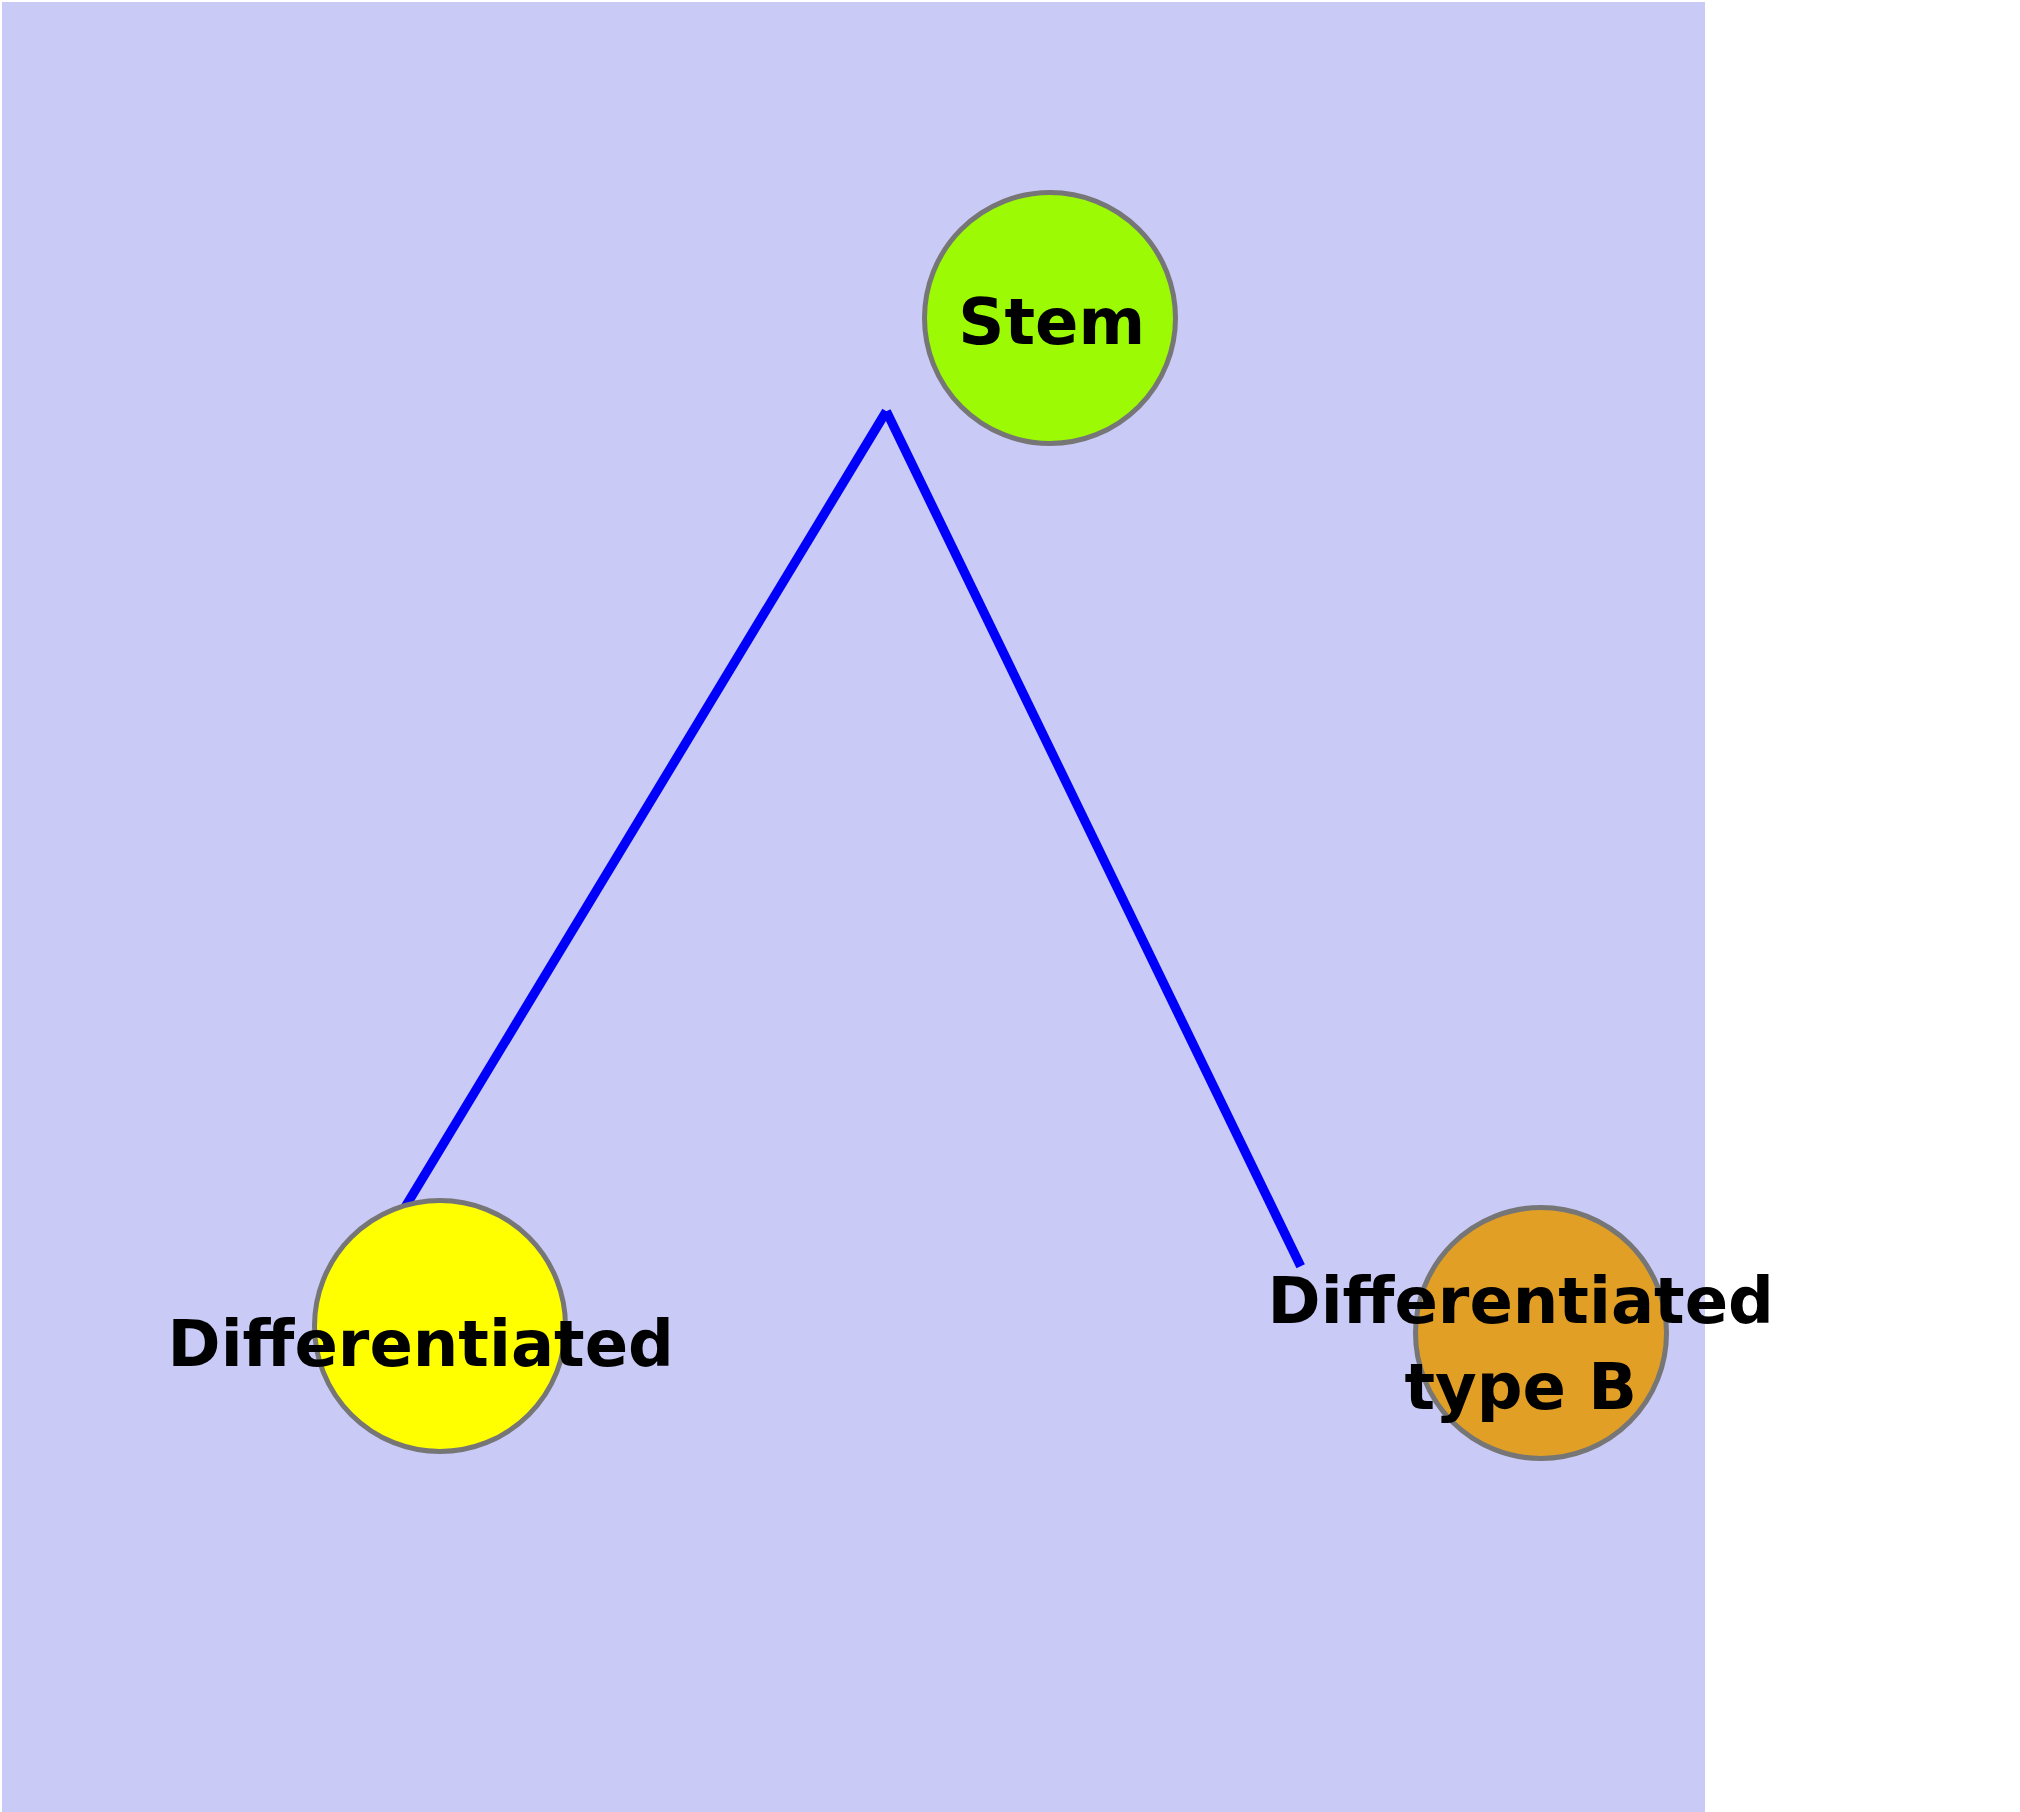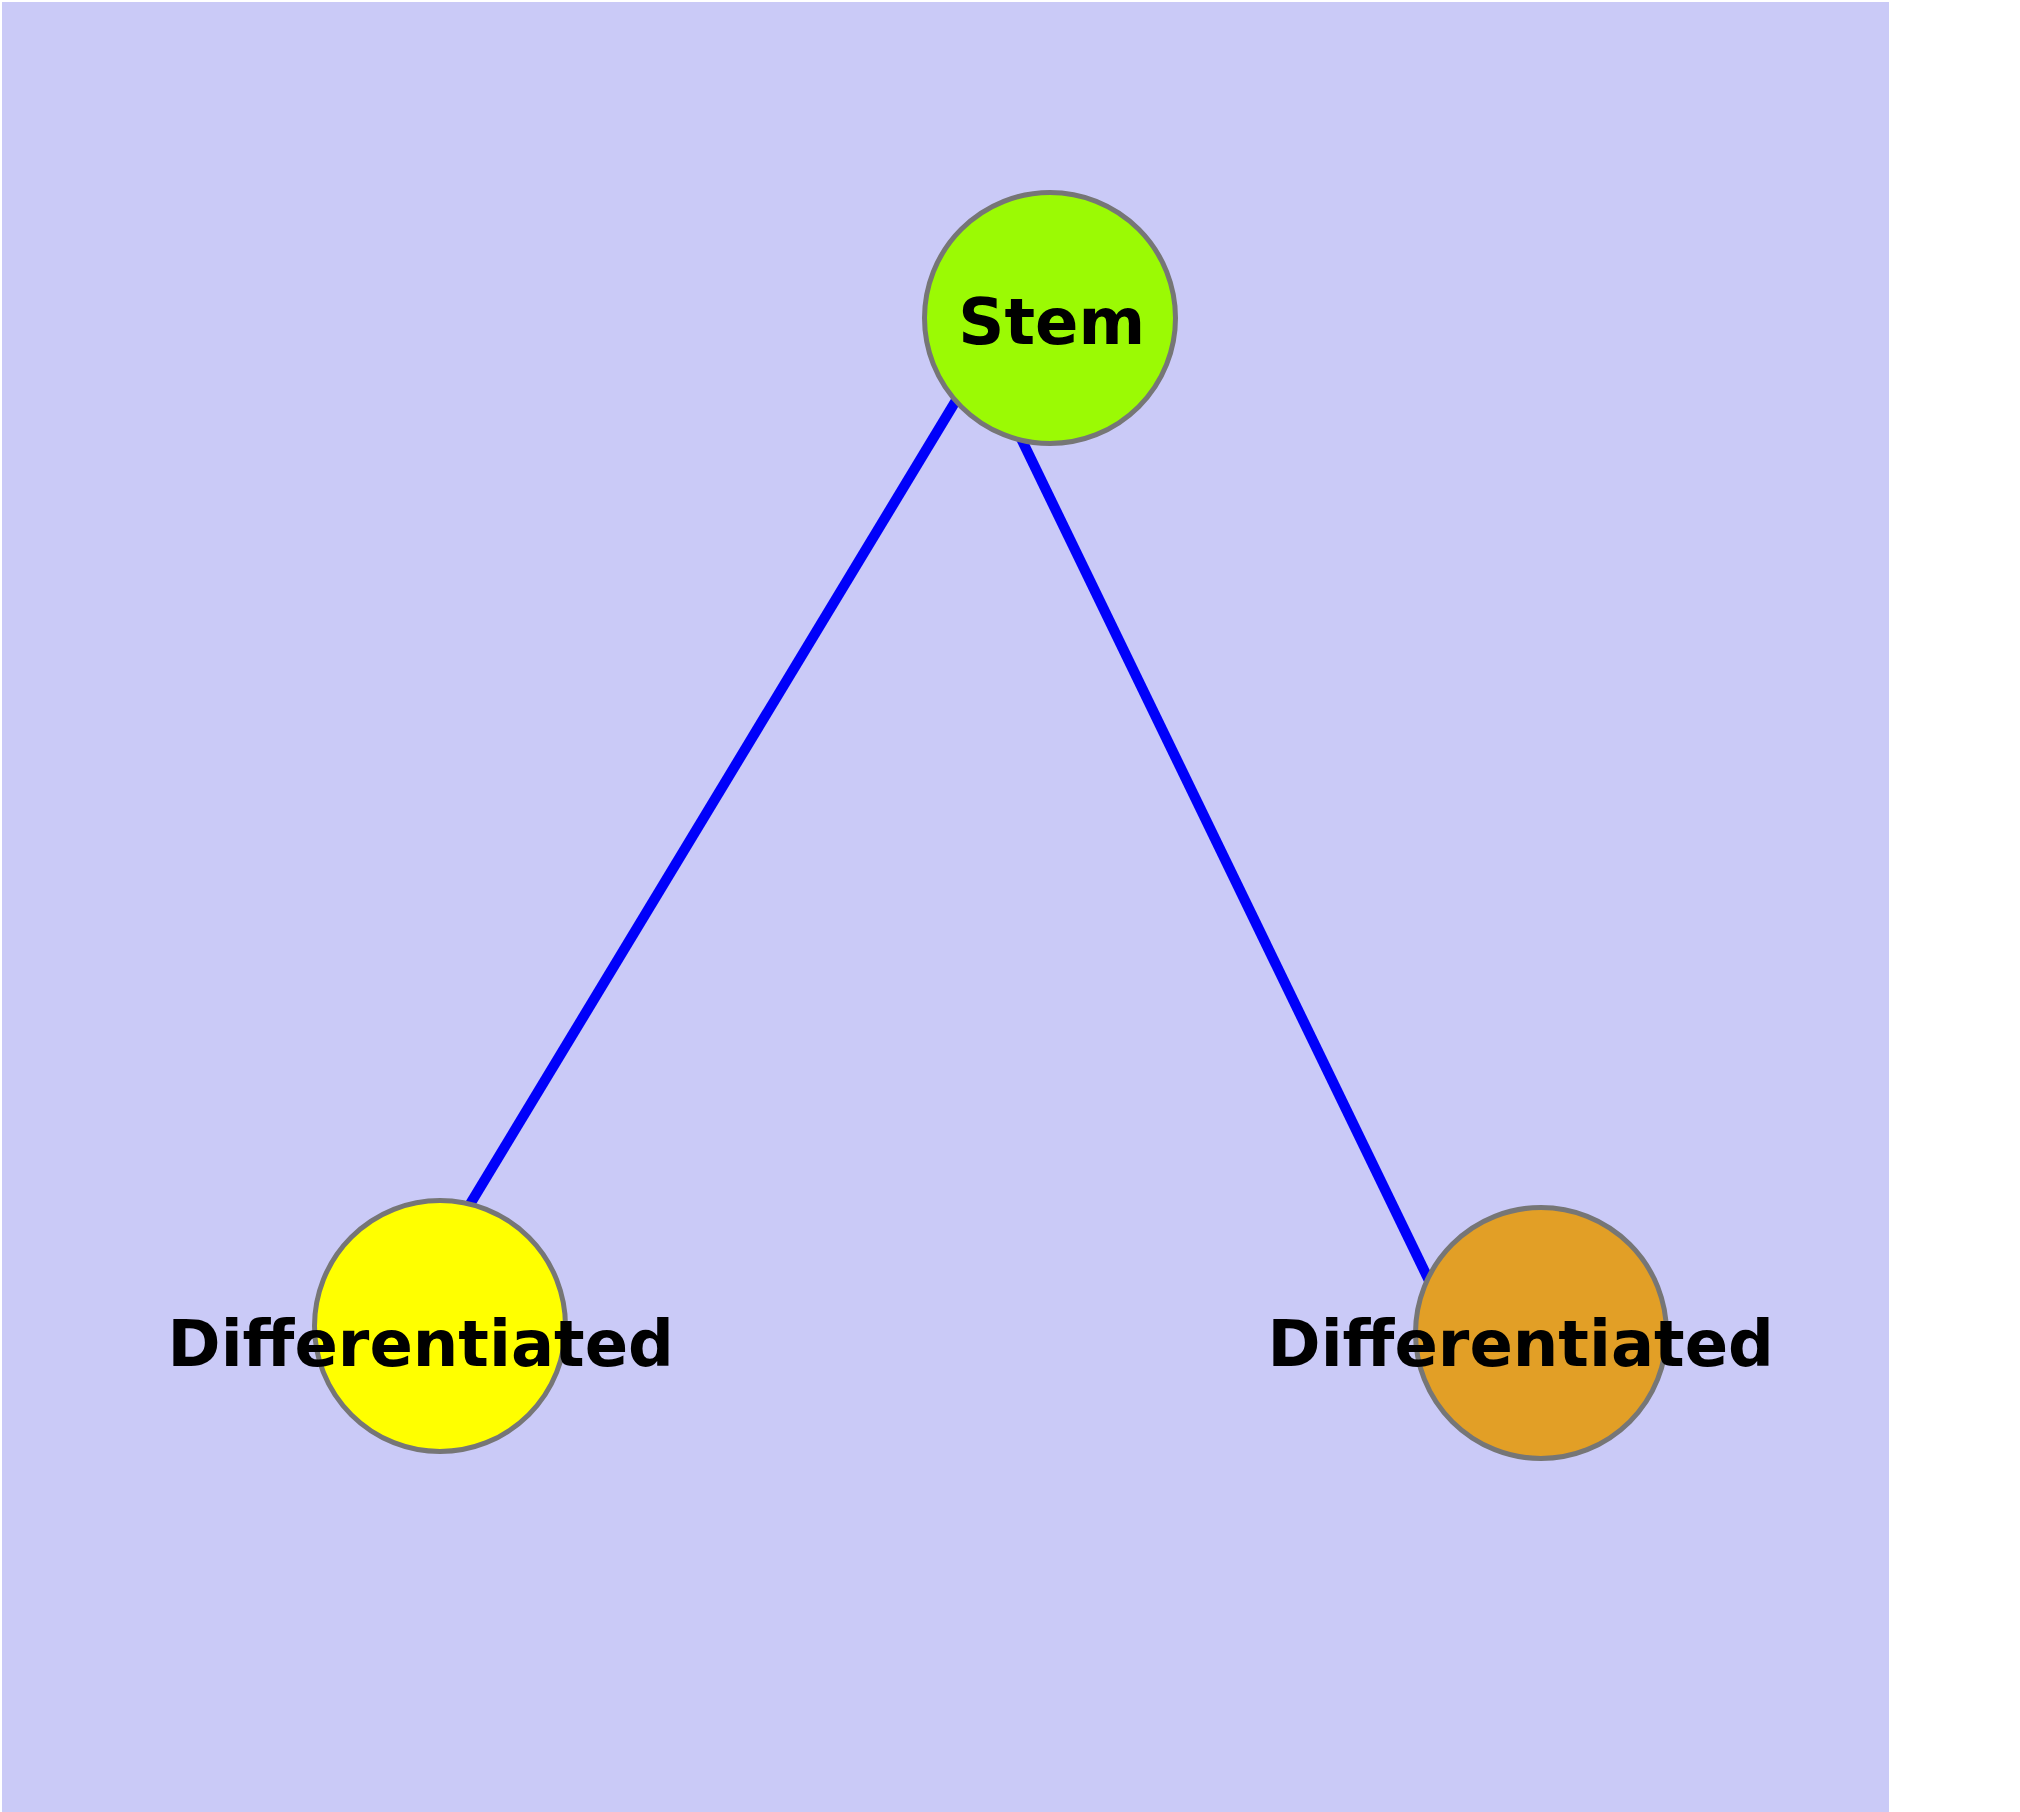--- a/index.html
+++ b/index.html
@@ -8,21 +8,21 @@
     background: #ffffff;
     width: 2021px;
     height: 1812px;
     overflow: hidden;
     font-family: "DejaVu Sans", sans-serif;
   }
   .canvas {
     position: absolute;
     left: 1.7px;
     top: 1.7px;
-    width: 1887px;
+    width: 1703px;
     height: 1810px;
     background: var(--bg, #CACAF7);
   }
   .edges {
     position: absolute;
     left: 0;
     top: 0;
     width: 100%;
     height: 100%;
     display: block;
@@ -77,16 +77,17 @@
   <div class="node-label label-stem">
     <span>Stem</span>
   </div>
 
   <div class="node-label label-diff-a">
     <span>Differentiated</span>
   </div>
 
   <div class="node-label label-diff-b">
     <span>Differentiated</span>
+    <span>type B</span>
   </div>
 
 </div>
 
 
 </body></html>

